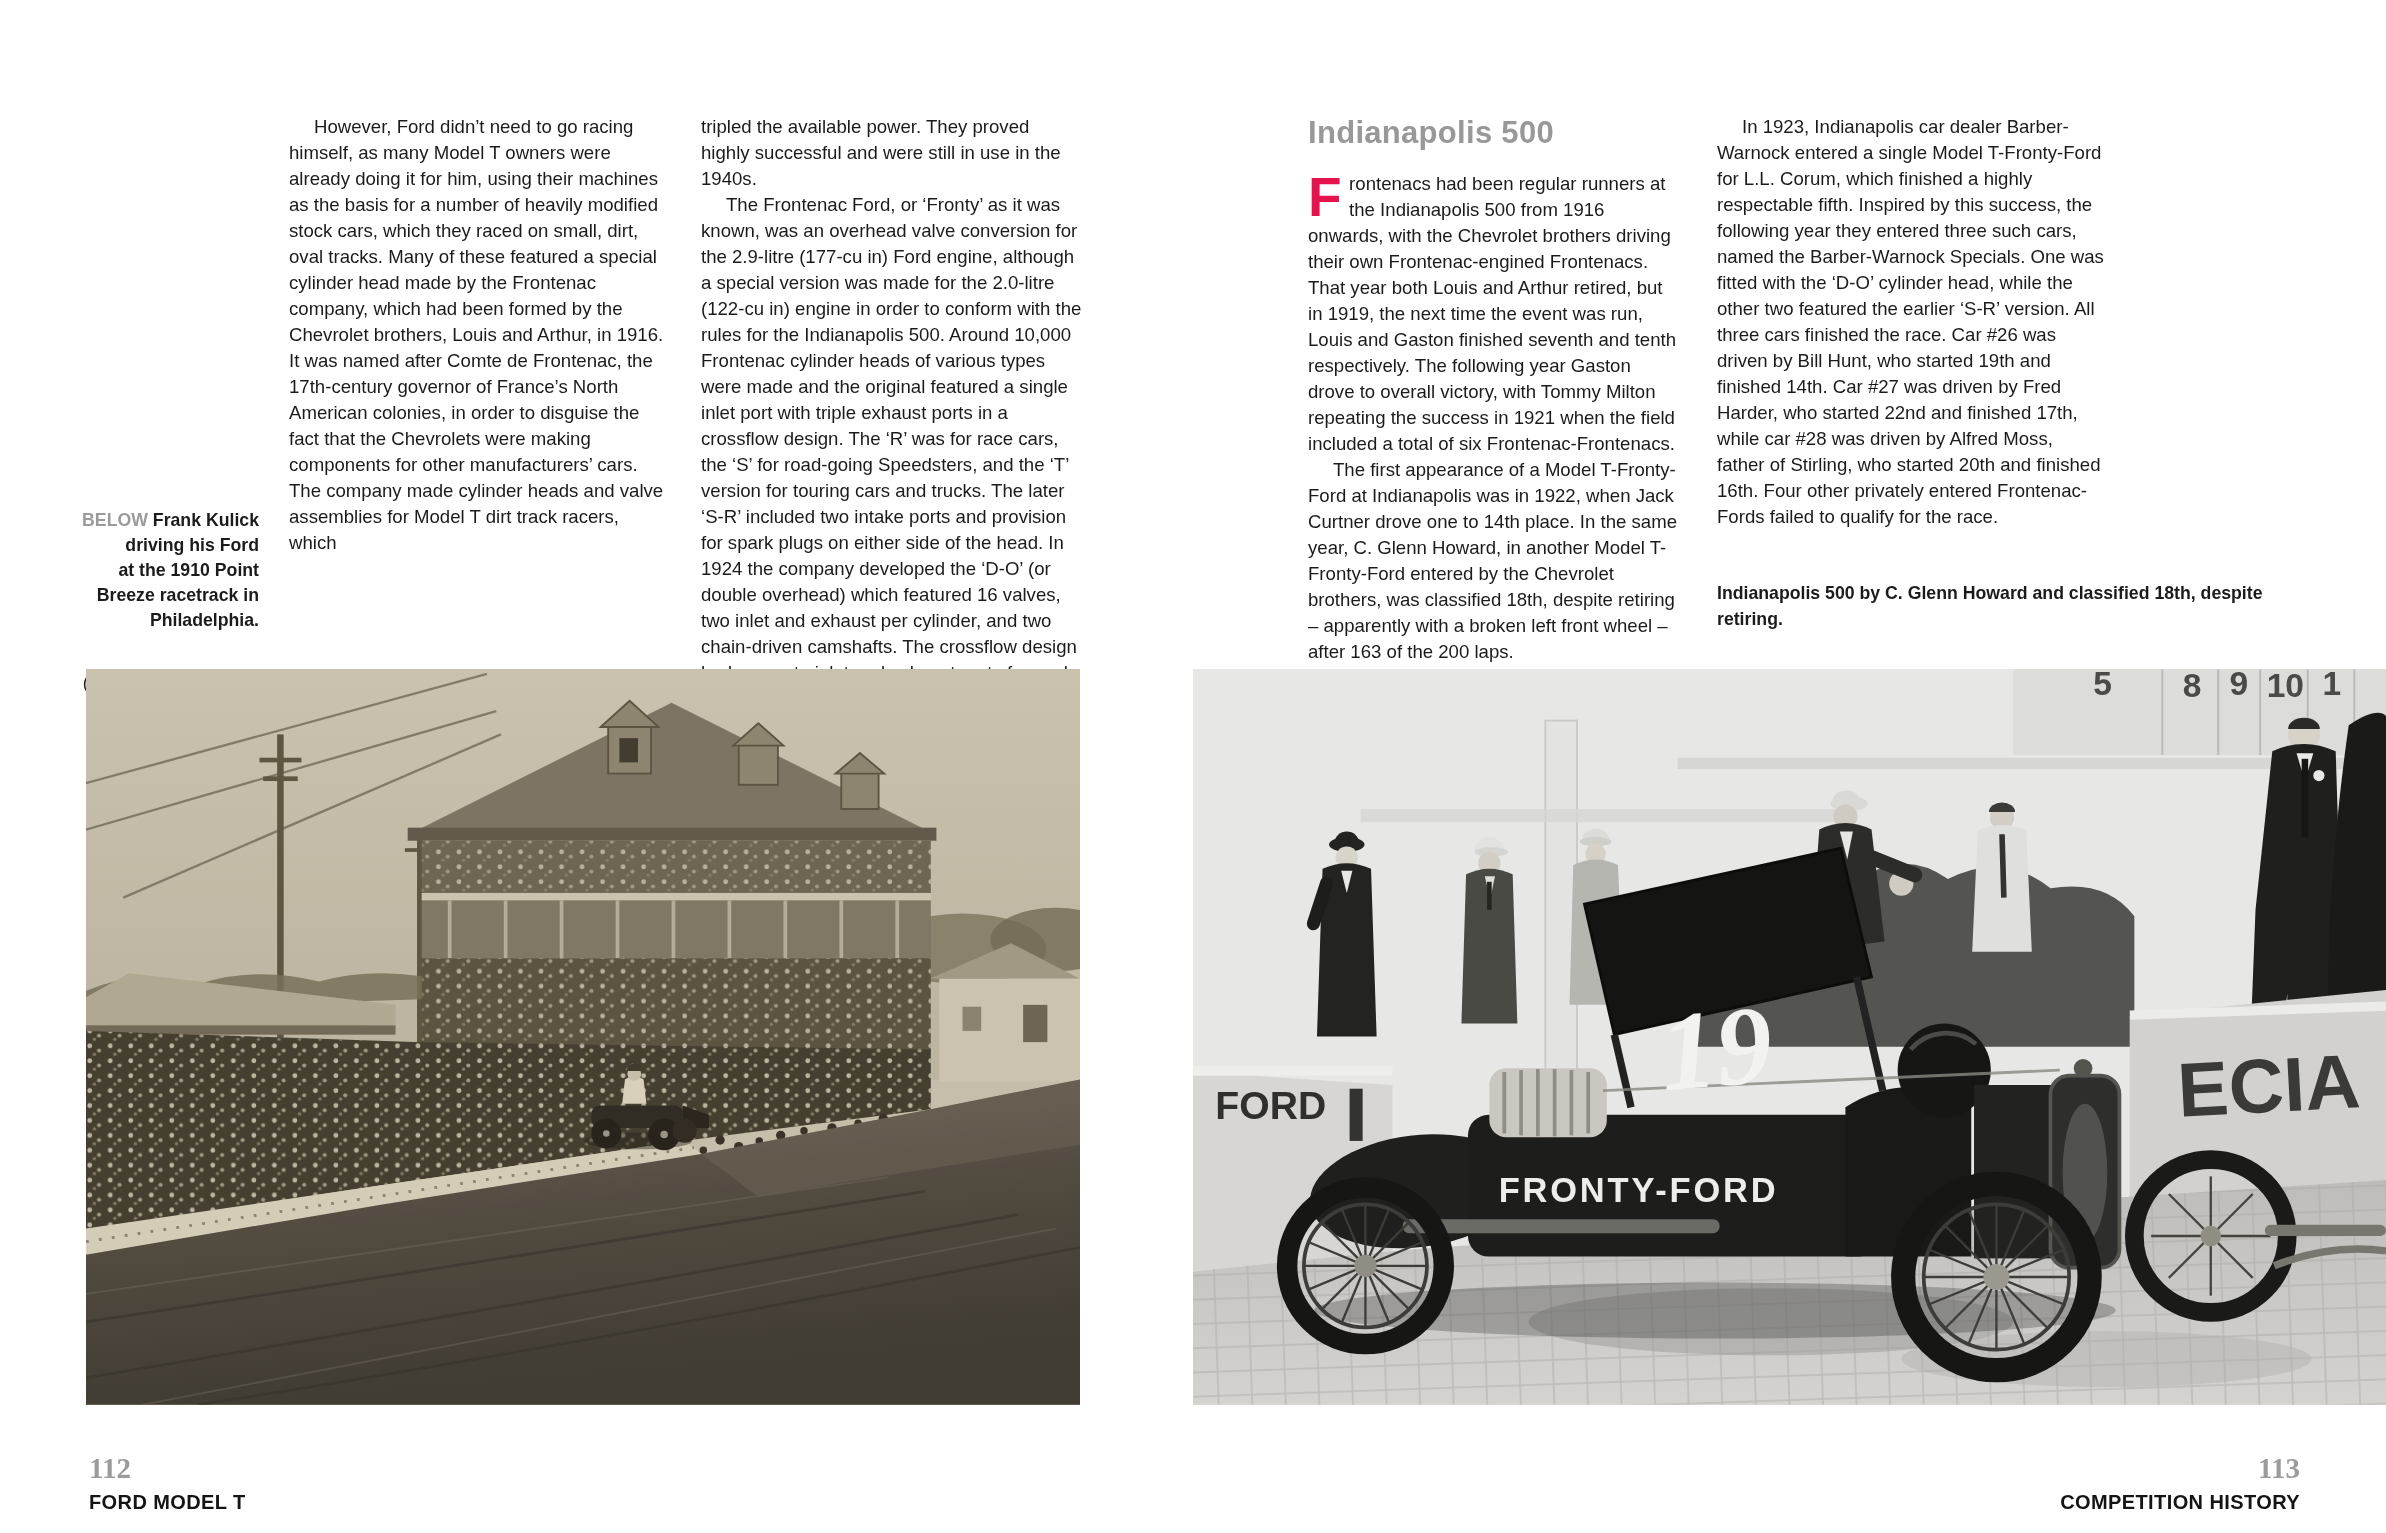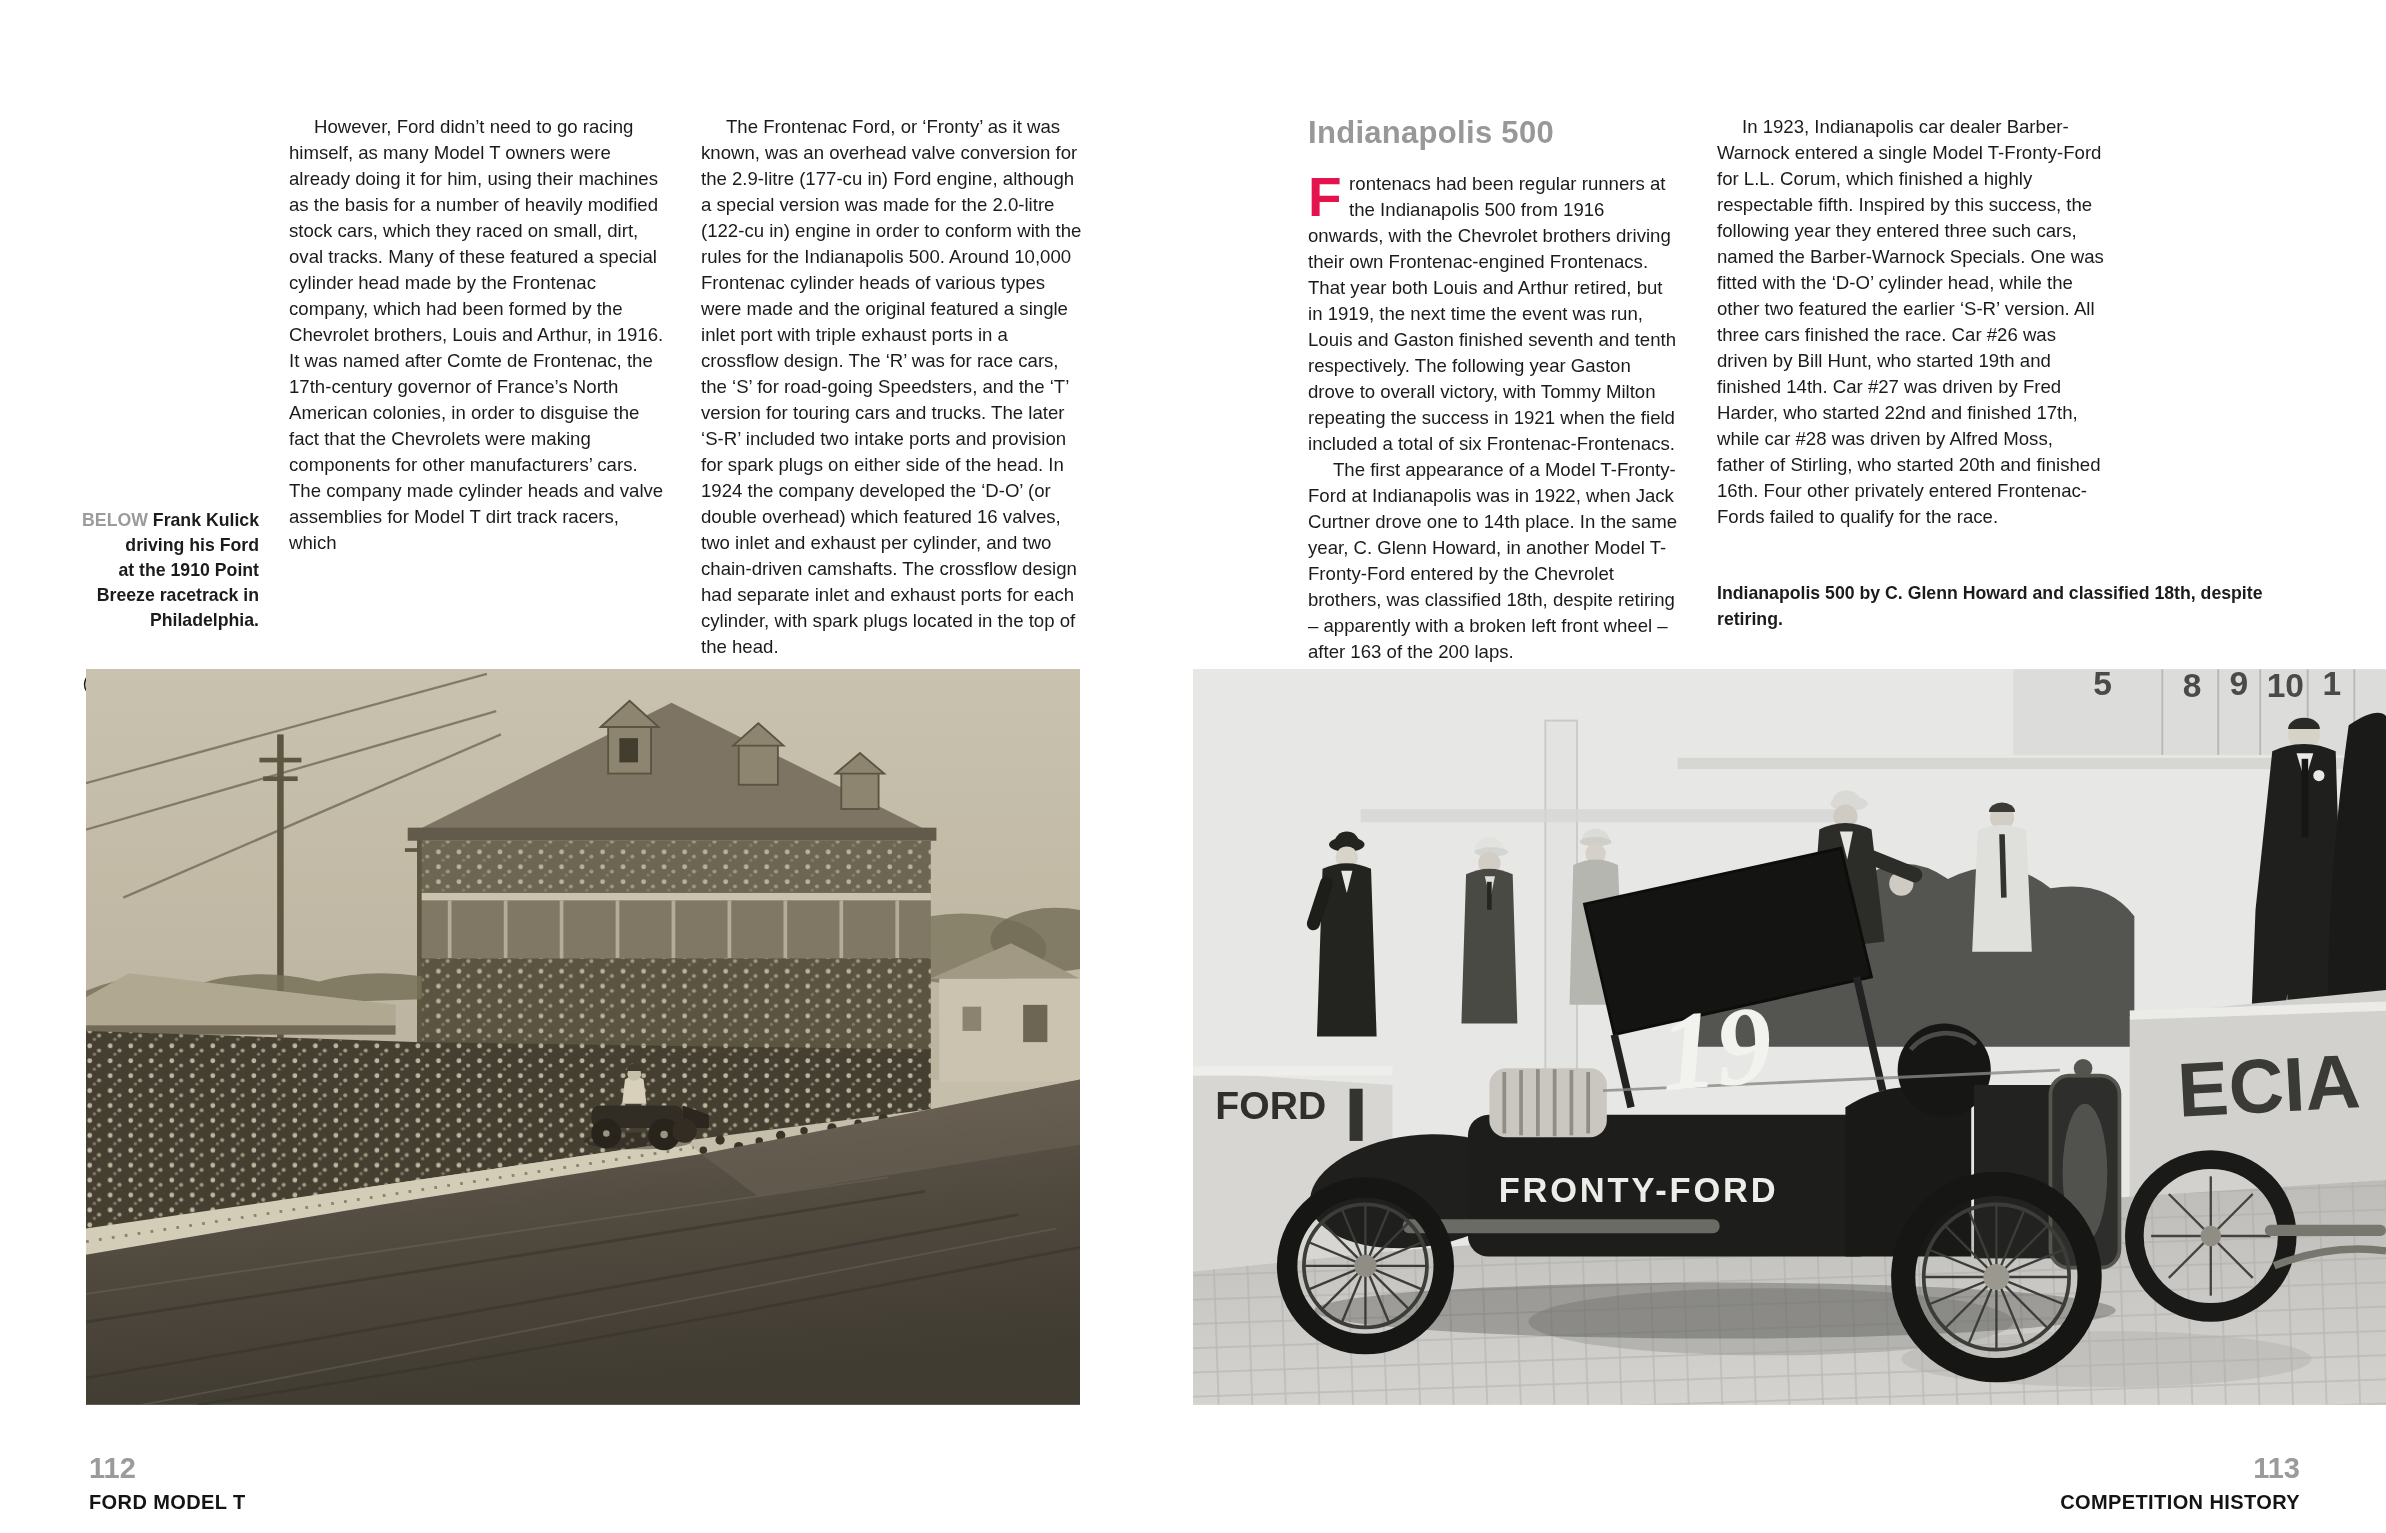--- a/index.html
+++ b/index.html
@@ -17,21 +17,21 @@
   .dropcap{float:left;font-weight:bold;font-size:55px;line-height:48px;
            color:#e4134d;margin:2.8px 7.5px 0 0;}
 
   
   .caption{position:absolute;font-size:17.7px;line-height:25px;font-weight:bold;color:#1b1b1b;}
   .caption .cap-label{color:#9b9b9b;}
   .caption .credit{font-weight:normal;font-style:italic;margin-top:36px;}
   .caption-left{text-align:right;}
 
   
-  .pagenum{position:absolute;font-size:29px;line-height:29px;font-weight:bold;color:#9b9b9b;}
+  .pagenum{position:absolute;font-size:29px;line-height:29px;font-weight:bold;color:#9b9b9b;font-family:Liberation Serif, serif;}
   .footer-label{position:absolute;font-size:20px;line-height:15px;font-weight:bold;
                 color:#141414;letter-spacing:0.4px;}
   .fr{text-align:right;}
 
   
   .photo{position:absolute;overflow:hidden;background:#c9c2b0;}
   .photo svg{display:block;}
 </style>
 </head>
 <body>
@@ -45,20 +45,21 @@
     <div>Breeze racetrack in</div>
     <div>Philadelphia.</div>
     <div class="credit">(Detroit Public Library)</div>
   </div>
 
   <div class="textcol" style="left:289px;top:114px;width:382px;">
     <p class="ind">However, Ford didn’t need to go racing himself, as many Model T owners were already doing it for him, using their machines as the basis for a number of heavily modified stock cars, which they raced on small, dirt, oval tracks. Many of these featured a special cylinder head made by the Frontenac company, which had been formed by the Chevrolet brothers, Louis and Arthur, in 1916. It was named after Comte de Frontenac, the 17th-century governor of France’s North American colonies, in order to disguise the fact that the Chevrolets were making components for other manufacturers’ cars. The company made cylinder heads and valve assemblies for Model T dirt track racers, which</p>
   </div>
 
   <div class="textcol" style="left:701px;top:114px;width:382px;">
+    <p>tripled the available power. They proved highly successful and were still in use in the 1940s.</p>
     <p class="ind">The Frontenac Ford, or ‘Fronty’ as it was known, was an overhead valve conversion for the 2.9-litre (177-cu in) Ford engine, although a special version was made for the 2.0-litre (122-cu in) engine in order to conform with the rules for the Indianapolis 500. Around 10,000 Frontenac cylinder heads of various types were made and the original featured a single inlet port with triple exhaust ports in a crossflow design. The ‘R’ was for race cars, the ‘S’ for road-going Speedsters, and the ‘T’ version for touring cars and trucks. The later ‘S-R’ included two intake ports and provision for spark plugs on either side of the head. In 1924 the company developed the ‘D-O’ (or double overhead) which featured 16 valves, two inlet and exhaust per cylinder, and two chain-driven camshafts. The crossflow design had separate inlet and exhaust ports for each cylinder, with spark plugs located in the top of the head.</p>
   </div>
 
   <div class="photo" style="left:86px;top:669px;width:994px;height:736px;">
     <svg width="994" height="736" viewBox="0 0 1066 789" xmlns="http://www.w3.org/2000/svg">
       <defs>
         <linearGradient id="skyL" x1="0" y1="0" x2="0" y2="1">
           <stop offset="0" stop-color="#cdc6b4"></stop>
             <stop offset="1" stop-color="#beb7a4"></stop>
         </linearGradient>

